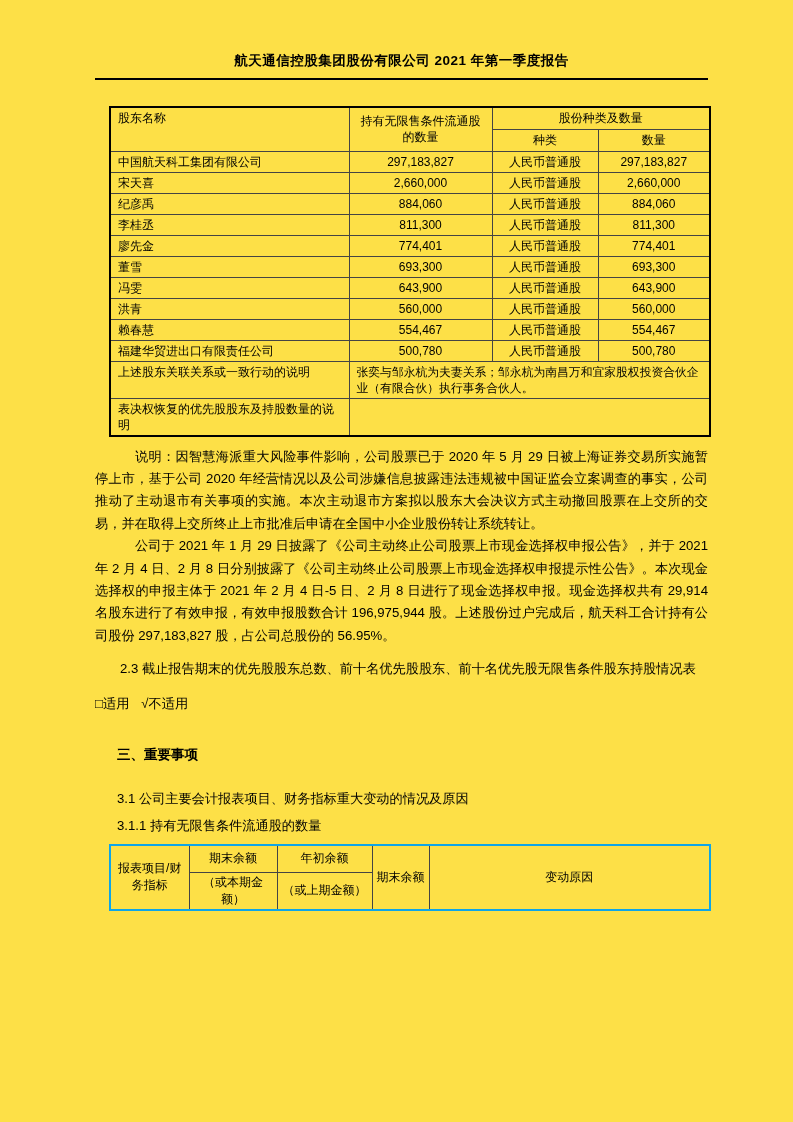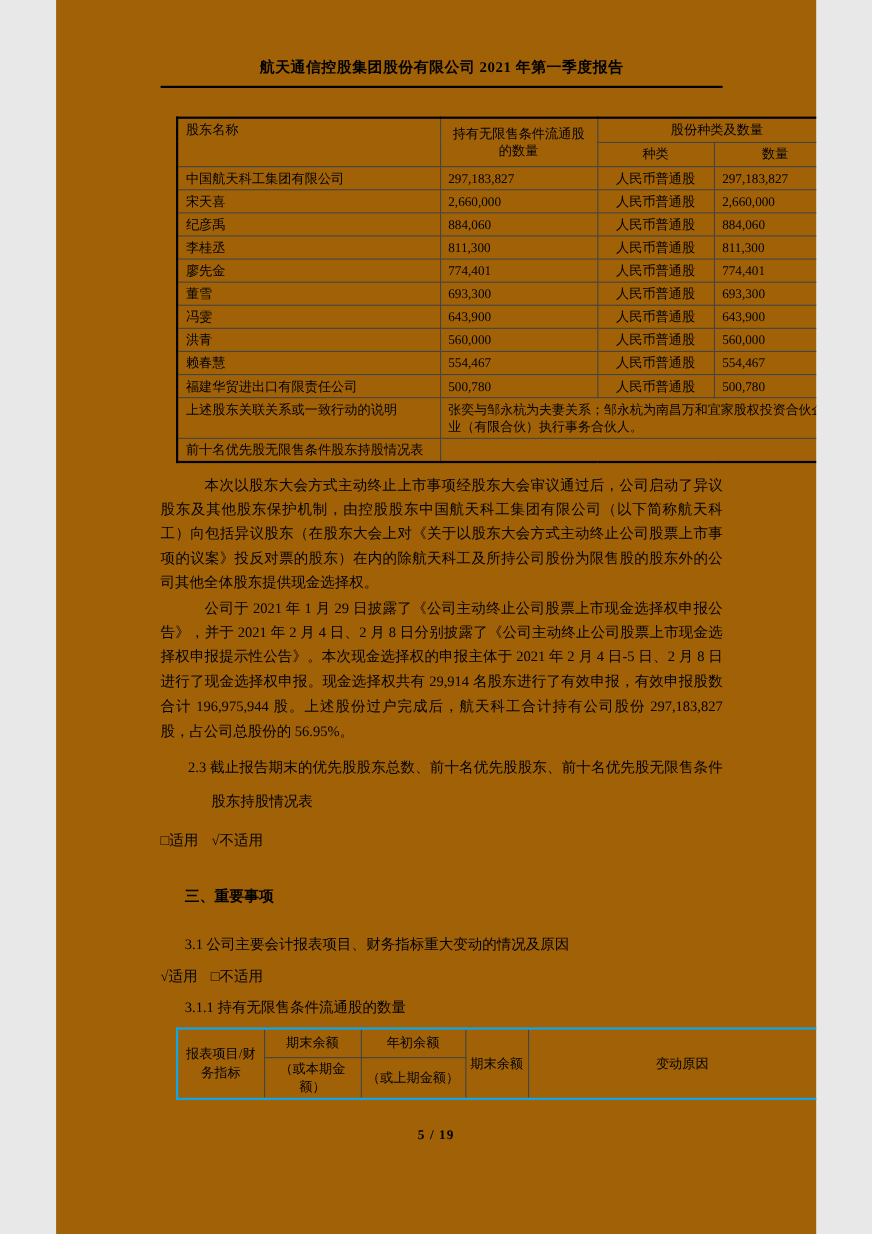--- a/index.html
+++ b/index.html
@@ -1,22 +1,22 @@
 <!DOCTYPE html>
 <html><head>
 <meta charset="utf-8">
 <style>
   html,body{margin:0;padding:0;background:#e8e8e8;}
   .page{
     position:relative;
-    width:691px;height:1122px;
+    width:793px;height:1122px;
     margin:0 auto;
-    background:#a16207;
+    background:#fde047;
     color:#000;
-    font-family:Liberation Serif, serif;
+    font-family:Liberation Sans, sans-serif;
     overflow:hidden;
   }
   .content{padding:0 85px 0 95px;}
 
   
   .doc-header{
     margin-top:52px;
     text-align:center;
     font-size:13.5px;
     font-weight:bold;
@@ -38,21 +38,21 @@
     font-weight:normal;
     padding:2px 7px;
     line-height:16px;
     overflow:hidden;
   }
   .sh-table tr{height:21px;}
   .sh-table .hrow1,.sh-table .hrow2{height:22px;}
   .th-name{text-align:left;vertical-align:top;}
   .th-center{text-align:center;vertical-align:middle;margin-top:48px;}
   .cell-name{text-align:left;}
-  .cell-num{text-align:left;}
+  .cell-num{text-align:center;}
   .cell-type{text-align:center;}
   .note-label{vertical-align:top;line-height:20px;padding-top:4px;}
   .note-value{vertical-align:top;line-height:20px;padding-top:4px;font-size:11.8px;}
   .note-row{height:42px;}
 
   
   .paras{margin-top:9px;}
   .paras p{
     margin:0;
     font-size:13.2px;
@@ -196,44 +196,41 @@
         <td class="cell-num">500,780</td>
         <td class="cell-type">人民币普通股</td>
         <td class="cell-num">500,780</td>
       </tr>
 
       <tr class="note-row">
         <td class="note-label">上述股东关联关系或一致行动的说明</td>
         <td class="note-value" colspan="3">张奕与邹永杭为夫妻关系；邹永杭为南昌万和宜家股权投资合伙企业（有限合伙）执行事务合伙人。</td>
       </tr>
       <tr class="note-row">
-        <td class="note-label">前十名优先股无限售条件股东持股情况表</td>
+        <td class="note-label">表决权恢复的优先股股东及持股数量的说明</td>
         <td class="note-value" colspan="3"></td>
       </tr>
     </tbody>
       </table>
 
     <div class="paras">
-      <p>本次以股东大会方式主动终止上市事项经股东大会审议通过后，公司启动了异议股东及其他股东保护机制，由控股股东中国航天科工集团有限公司（以下简称航天科工）向包括异议股东（在股东大会上对《关于以股东大会方式主动终止公司股票上市事项的议案》投反对票的股东）在内的除航天科工及所持公司股份为限售股的股东外的公司其他全体股东提供现金选择权。</p>
+      <p>说明：因智慧海派重大风险事件影响，公司股票已于 2020 年 5 月 29 日被上海证券交易所实施暂停上市，基于公司 2020 年经营情况以及公司涉嫌信息披露违法违规被中国证监会立案调查的事实，公司推动了主动退市有关事项的实施。本次主动退市方案拟以股东大会决议方式主动撤回股票在上交所的交易，并在取得上交所终止上市批准后申请在全国中小企业股份转让系统转让。</p>
       <p>公司于 2021 年 1 月 29 日披露了《公司主动终止公司股票上市现金选择权申报公告》，并于 2021 年 2 月 4 日、2 月 8 日分别披露了《公司主动终止公司股票上市现金选择权申报提示性公告》。本次现金选择权的申报主体于 2021 年 2 月 4 日-5 日、2 月 8 日进行了现金选择权申报。现金选择权共有 29,914 名股东进行了有效申报，有效申报股数合计 196,975,944 股。上述股份过户完成后，航天科工合计持有公司股份 297,183,827 股，占公司总股份的 56.95%。</p>
     </div>
 
     <div class="h-23">2.3 截止报告期末的优先股股东总数、前十名优先股股东、前十名优先股无限售条件股东持股情况表</div>
 
     <div class="applicability">
       <span class="opt">□适用</span><span>√不适用</span>
     </div>
 
     <div class="h-sec3">三、重要事项</div>
 
     <div class="h-31">3.1 公司主要会计报表项目、财务指标重大变动的情况及原因</div>
 
-    <div class="applicability appl-31">
-      <span class="opt">√适用</span><span>□不适用</span>
-    </div>
 
     <div class="h-311">3.1.1 持有无限售条件流通股的数量</div>
 
     <table class="bal-table">
       <colgroup>
         <col style="width:79px">
           <col style="width:88px">
           <col style="width:95px">
           <col style="width:57px">
           <col style="width:281px">
@@ -248,14 +245,13 @@
       </tr>
       <tr>
         <td>（或本期金额）</td>
         <td>（或上期金额）</td>
       </tr>
     </tbody>
       </table>
 
   </div>
 
-  <div class="page-footer">5 / 19</div>
 </div>
 
 </body></html>

